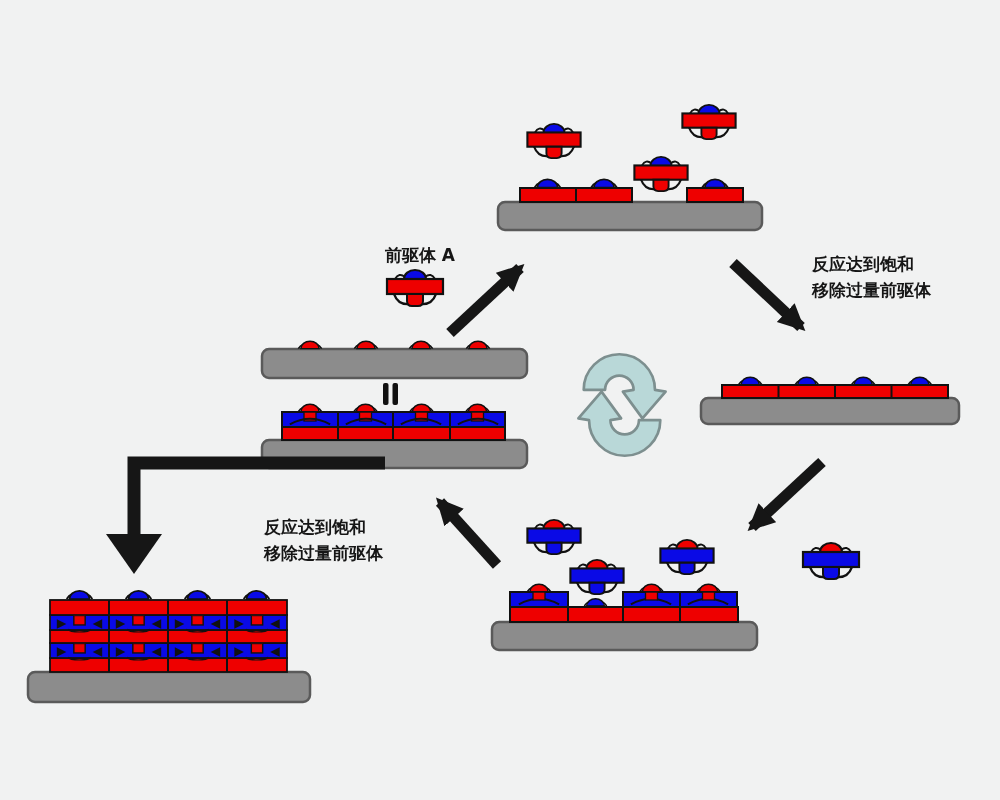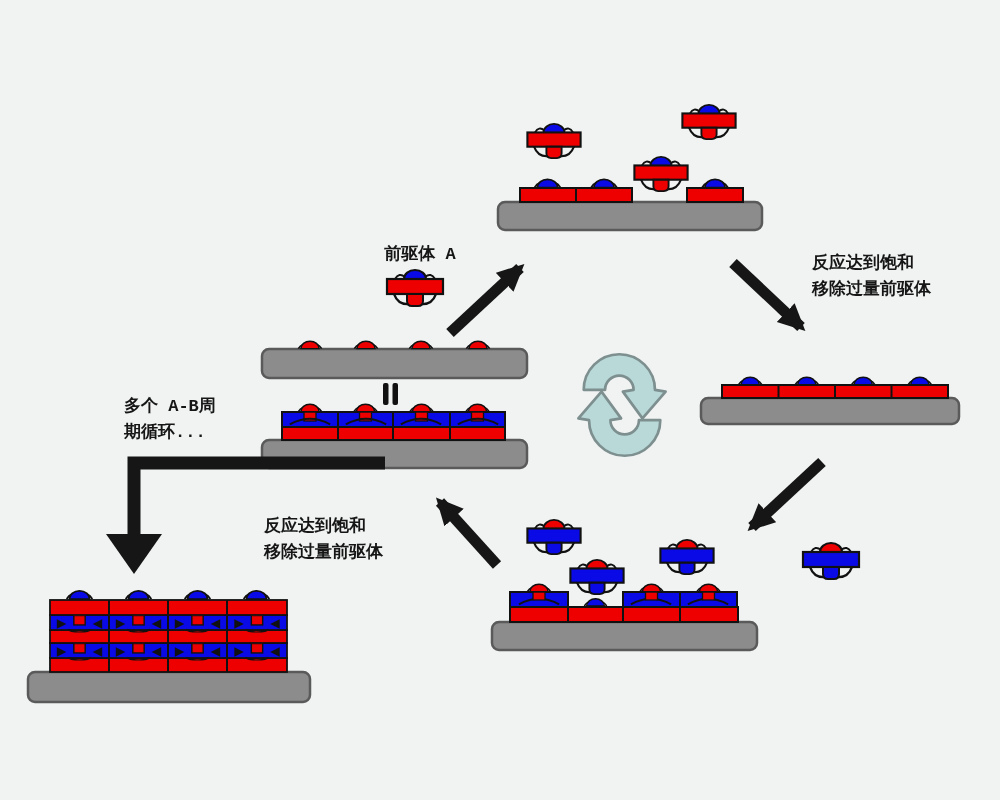--- a/index.html
+++ b/index.html
@@ -1,21 +1,21 @@
 <!DOCTYPE html>
 <html style="--red: #ee0000; --blue: #0a0ae6; --substrate: #8c8c8c; --substrate-border: #5a5a5a; --ink: #161616; --cycle-icon: #b9d8d8; --cycle-icon-border: #7d8f8f; --background: #f1f2f2;"><head>
 <meta charset="utf-8">
 <style>
   :root{
     --red:#ee0000; --blue:#0a0ae6; --substrate:#8c8c8c; --substrate-border:#5a5a5a;
     --ink:#161616; --cycle-icon:#b9d8d8; --cycle-icon-border:#7d8f8f; --background:#f1f2f2;
   }
   html,body{margin:0;padding:0;}
   body{background:#e8e8e8;font-family:"DejaVu Sans",sans-serif;}
-  #canvas{position:relative;width:1000px;height:800px;background:var(--background);overflow:hidden;font-family:Liberation Mono, monospace;}
+  #canvas{position:relative;width:1000px;height:800px;background:var(--background);overflow:hidden;}
   .abs{position:absolute;}
   .label{color:var(--ink);font-weight:bold;font-size:17px;line-height:26px;white-space:nowrap;}
   .center{text-align:center;}
   
   .molA{--c1:var(--red);--c2:var(--blue);}
   .molB{--c1:var(--blue);--c2:var(--red);}
   .bumpRed{--c1:var(--red);}
   .bumpBlue{--c1:var(--blue);}
   svg{display:block;}
 </style>
@@ -192,18 +192,14 @@
 
   <svg class="abs" style="left:801px;top:541px" width="60" height="40" viewBox="0 0 60 40">
     <use href="#molecule" class="molB" width="60" height="40"></use>
   </svg>
 
   <div class="abs label" style="left:264px;top:514px">
     <div>反应达到饱和</div>
     <div>移除过量前驱体</div>
   </div>
 
-  <div class="abs label" style="left:124px;top:394px">
-    <div>多个 A-B周</div>
-    <div>期循环...</div>
-  </div>
 
 </div>
 
 </body></html>

